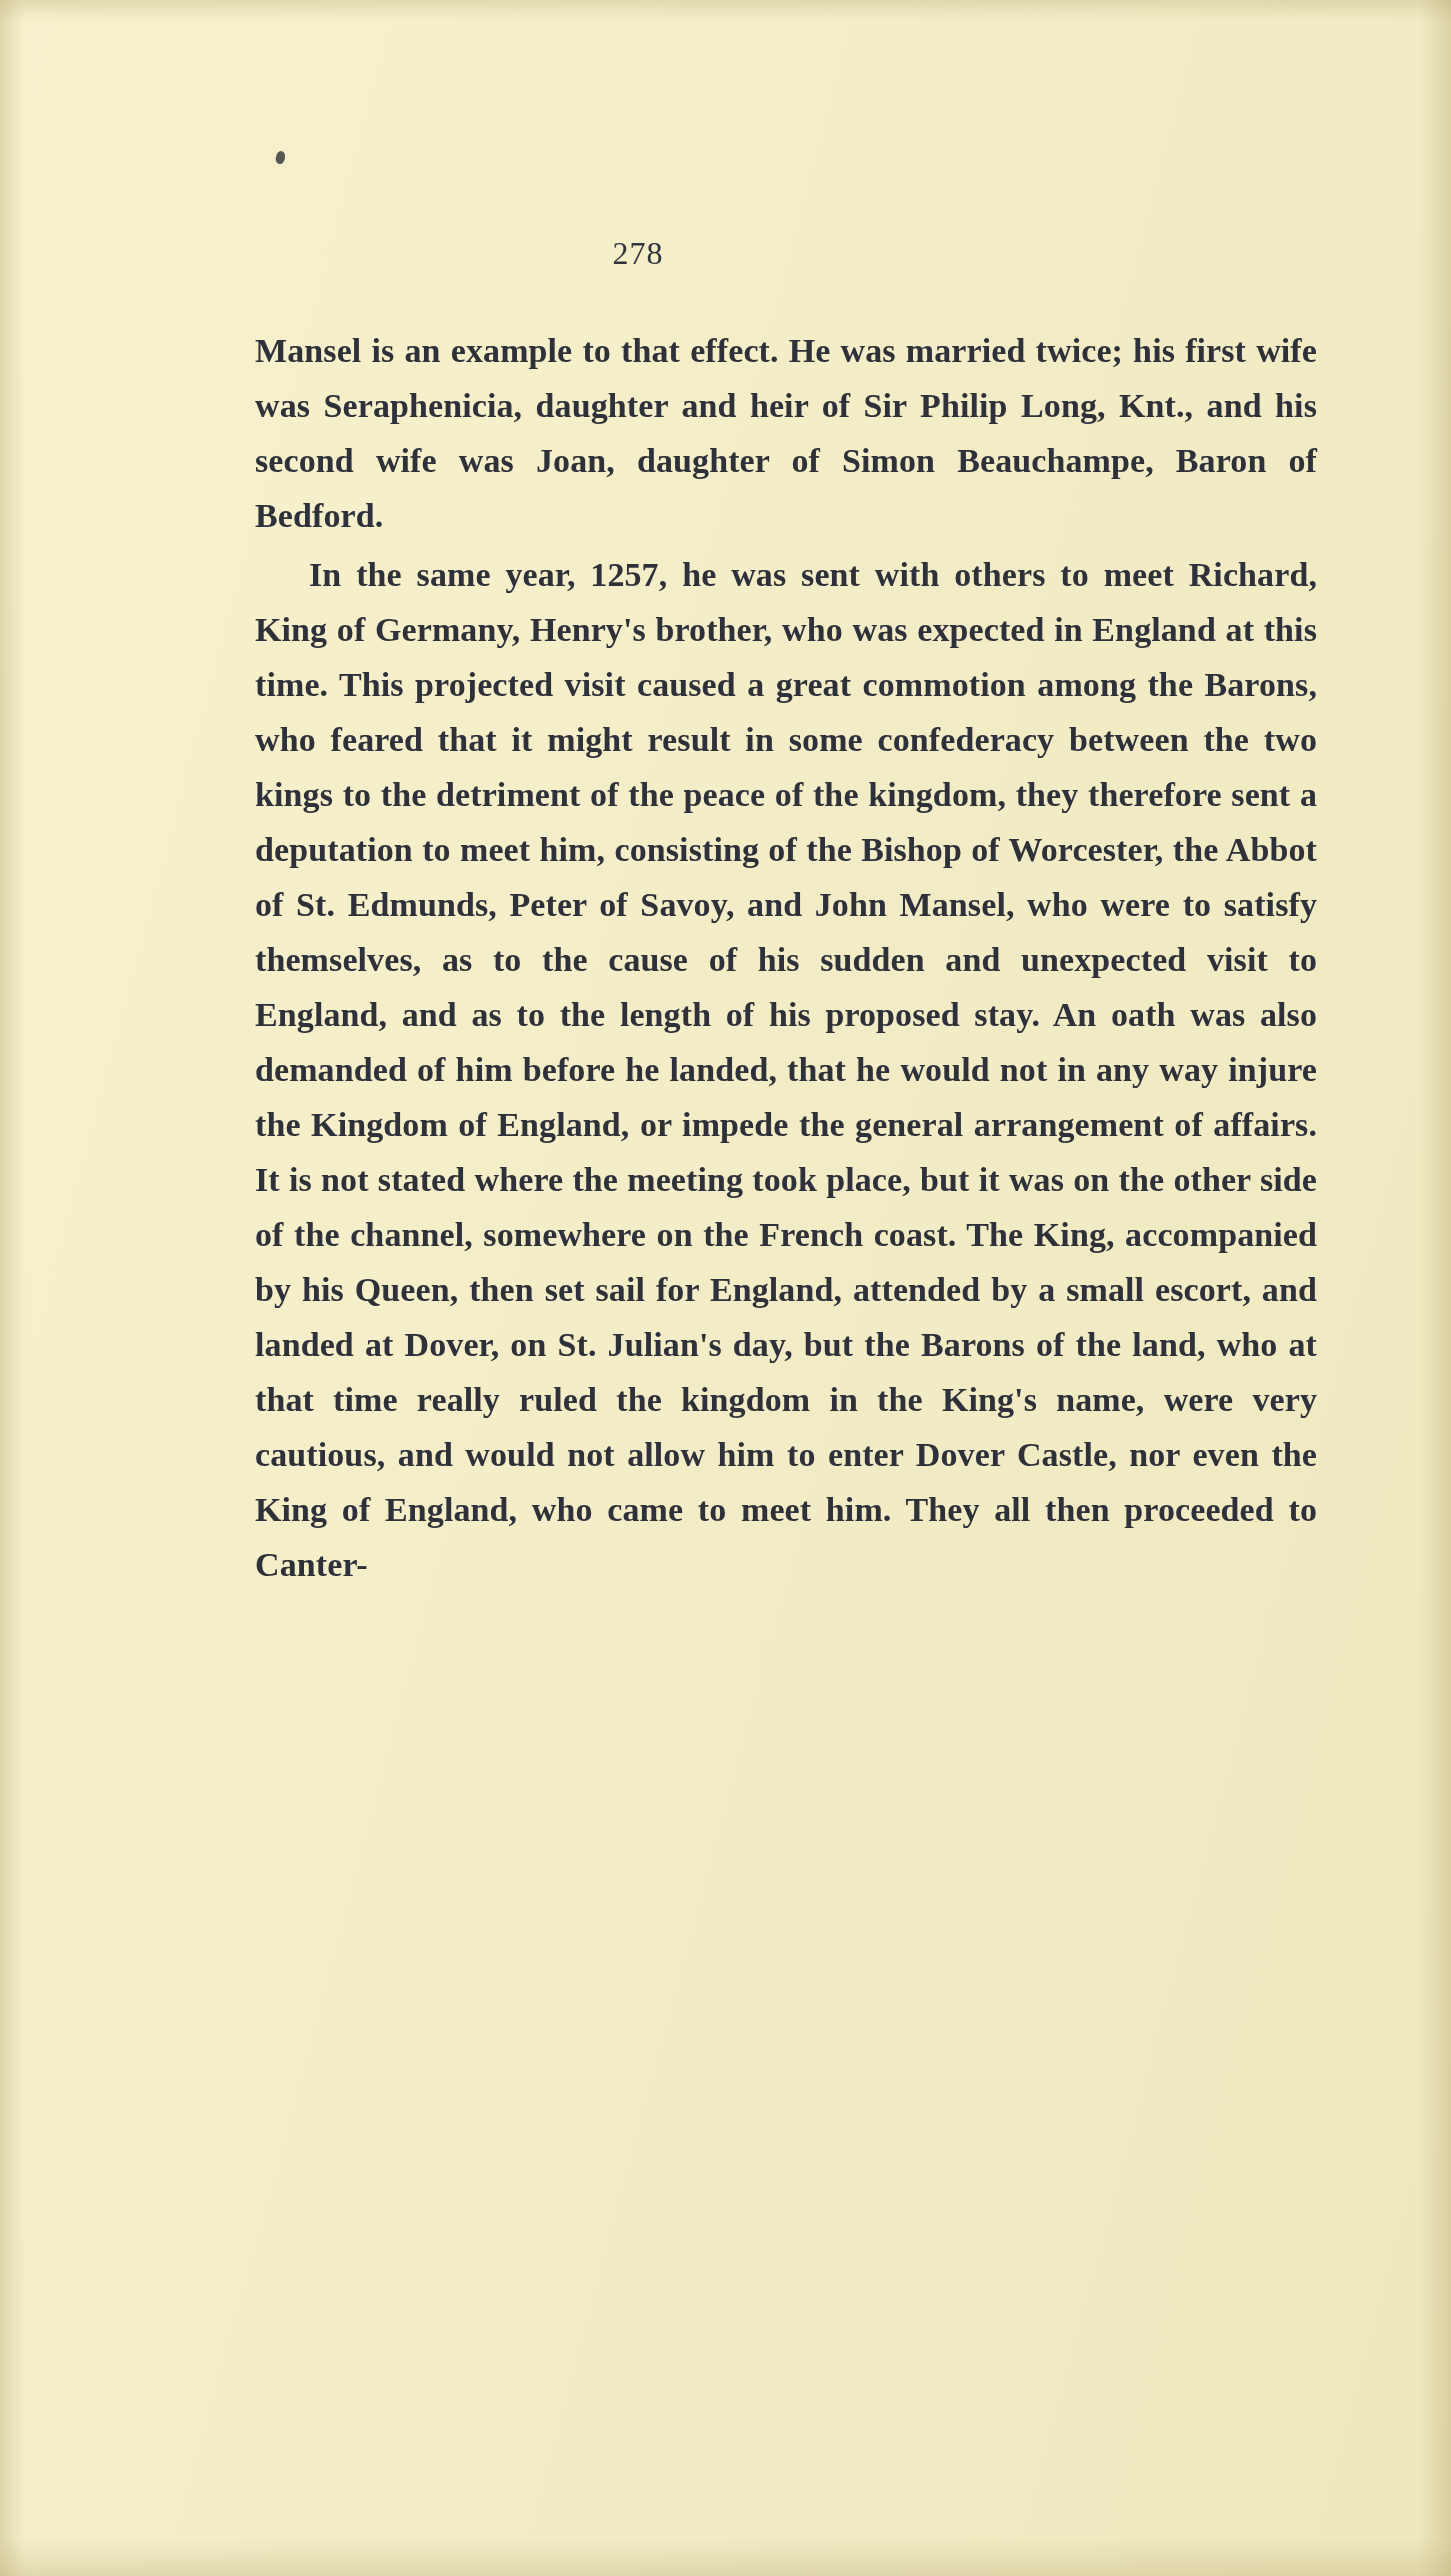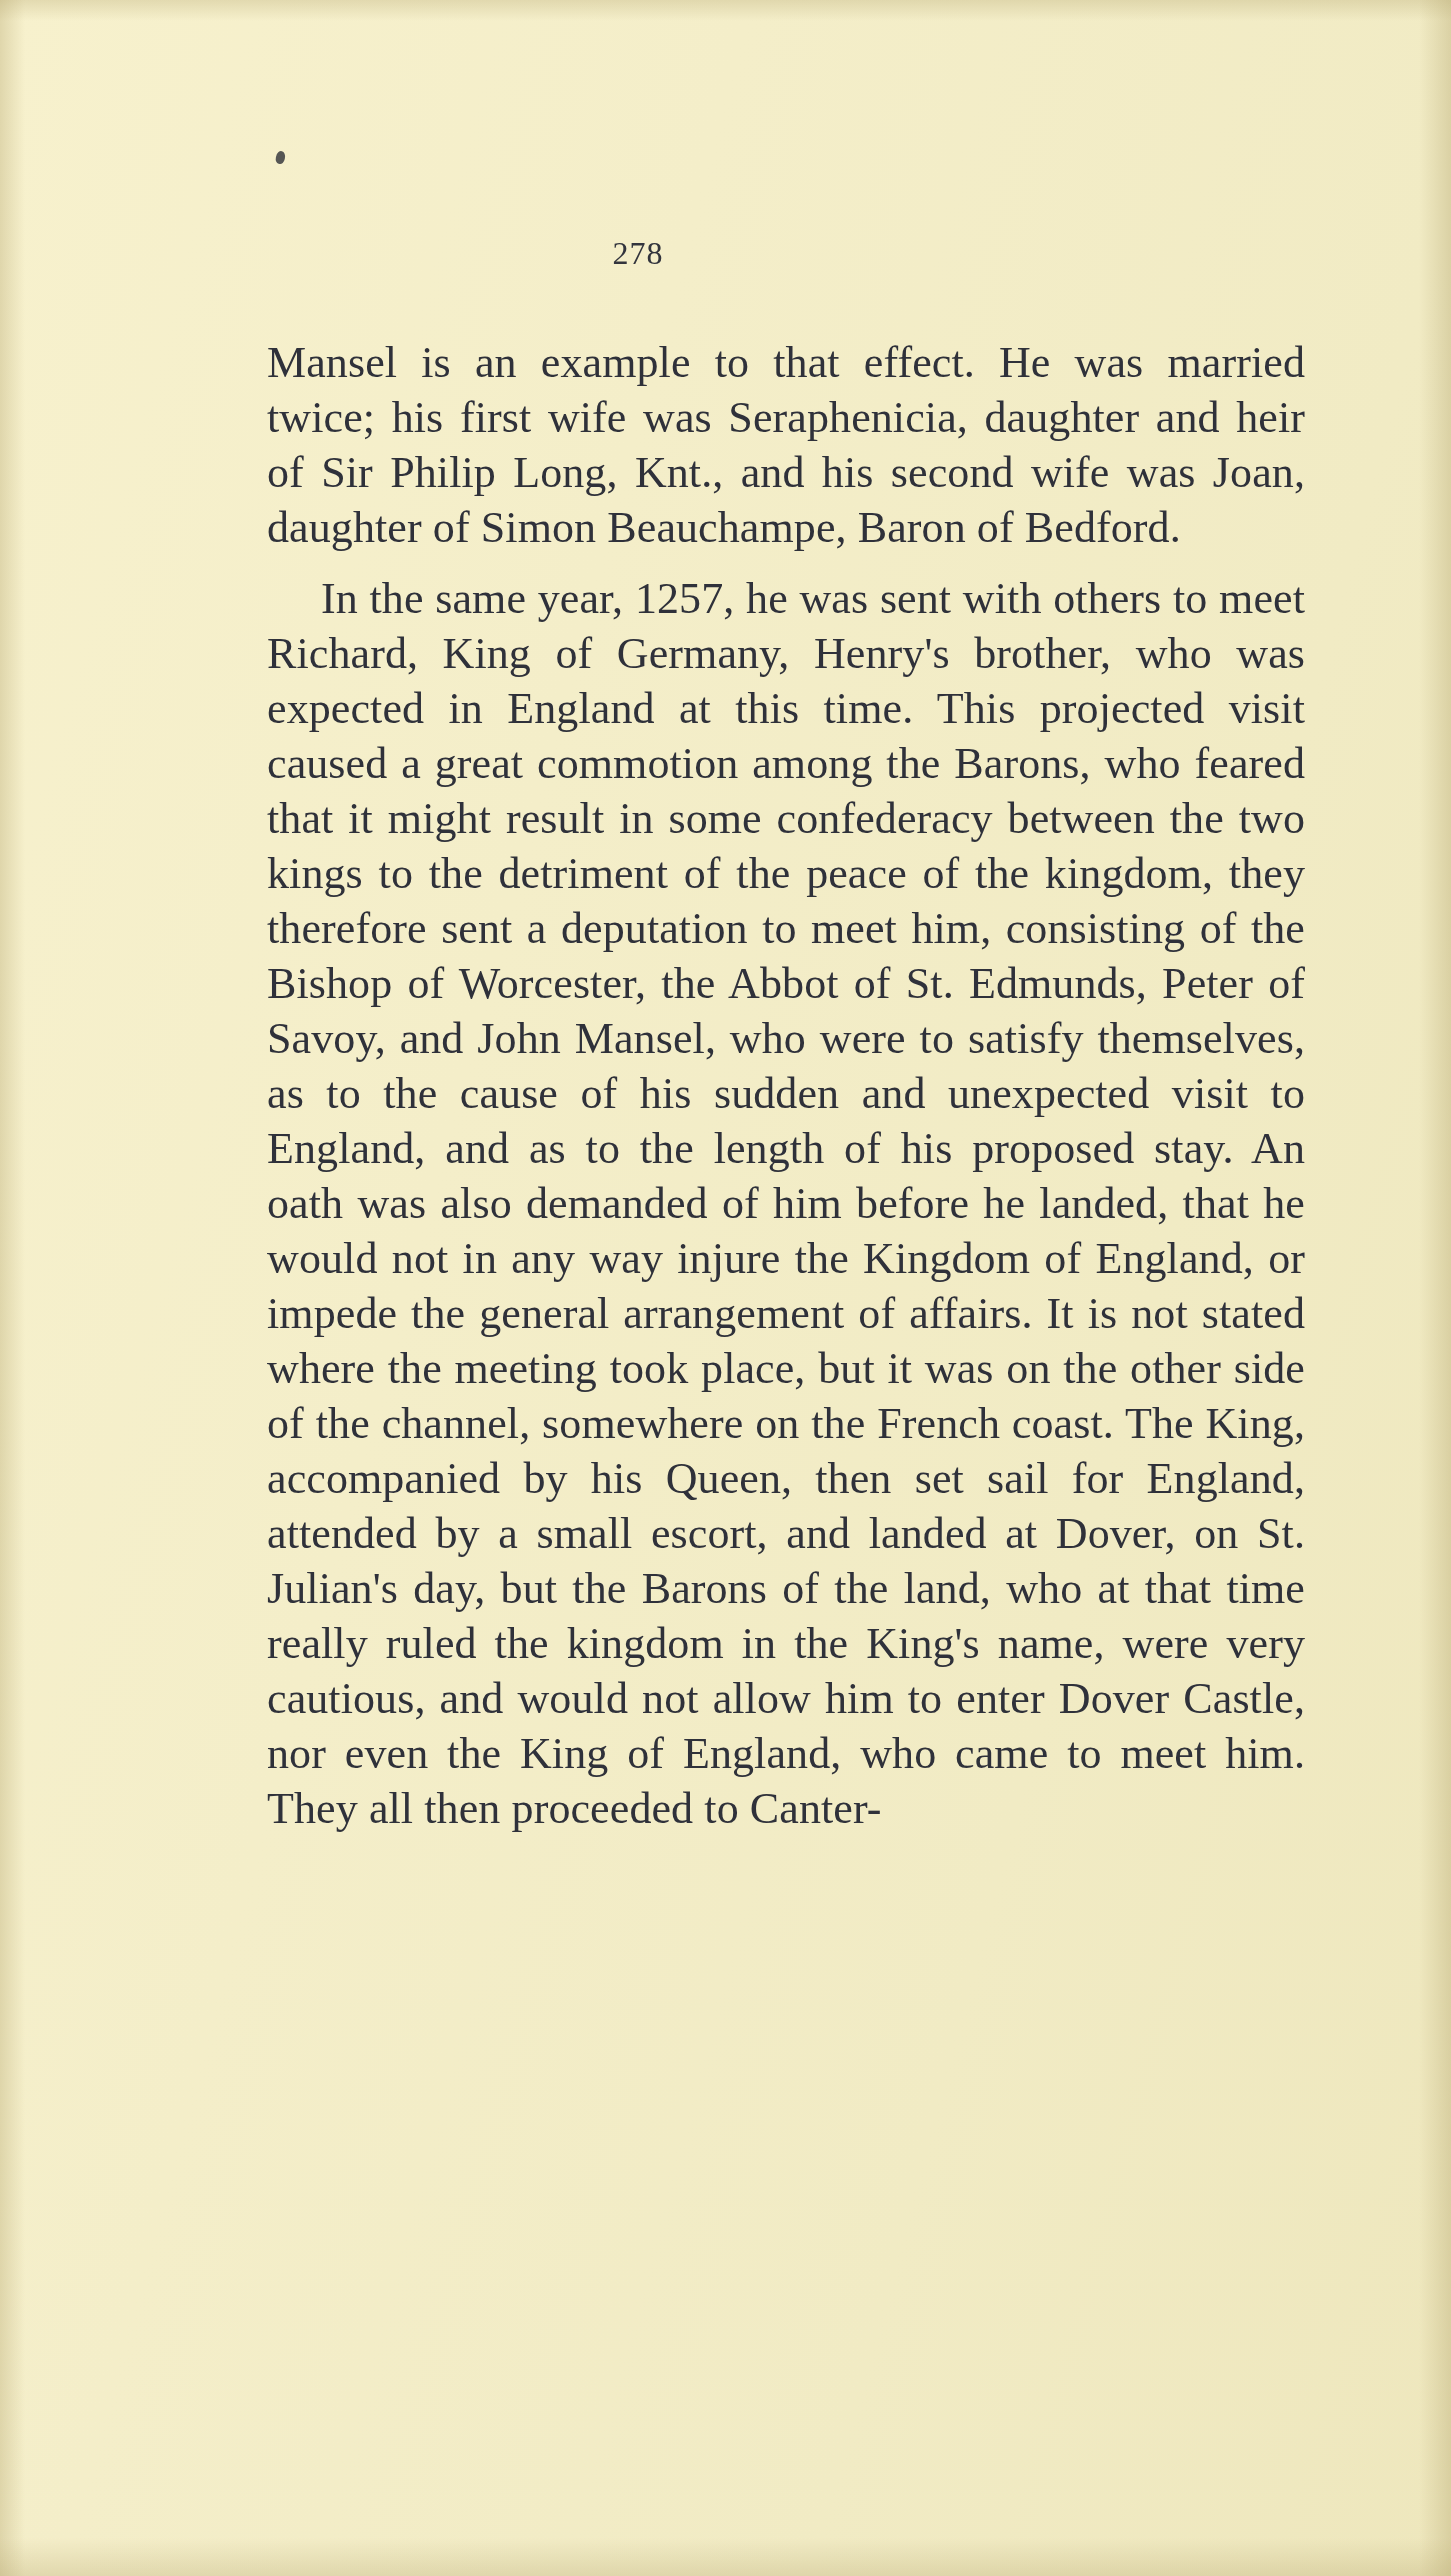--- a/index.html
+++ b/index.html
@@ -74,27 +74,28 @@
   }
 
   .text-block {
     position: absolute;
     left: 251px;
     top: 319px;
     width: 1070px;
   }
 
   p.para {
-    margin: 16px;
-    font-size: 44px;
+    margin: 4px;
+    font-size: 34px;
     line-height: 55px;
     text-align: justify;
     text-justify: inter-word;
     color: #2f313a;
     letter-spacing: 0.1px;
+    font-weight: bold;
   }
   p.para.indent {
     text-indent: 54px;
   }
   p.para + p.para {
     margin-top: 0px;
   }
 </style>
 </head>
 <body>

